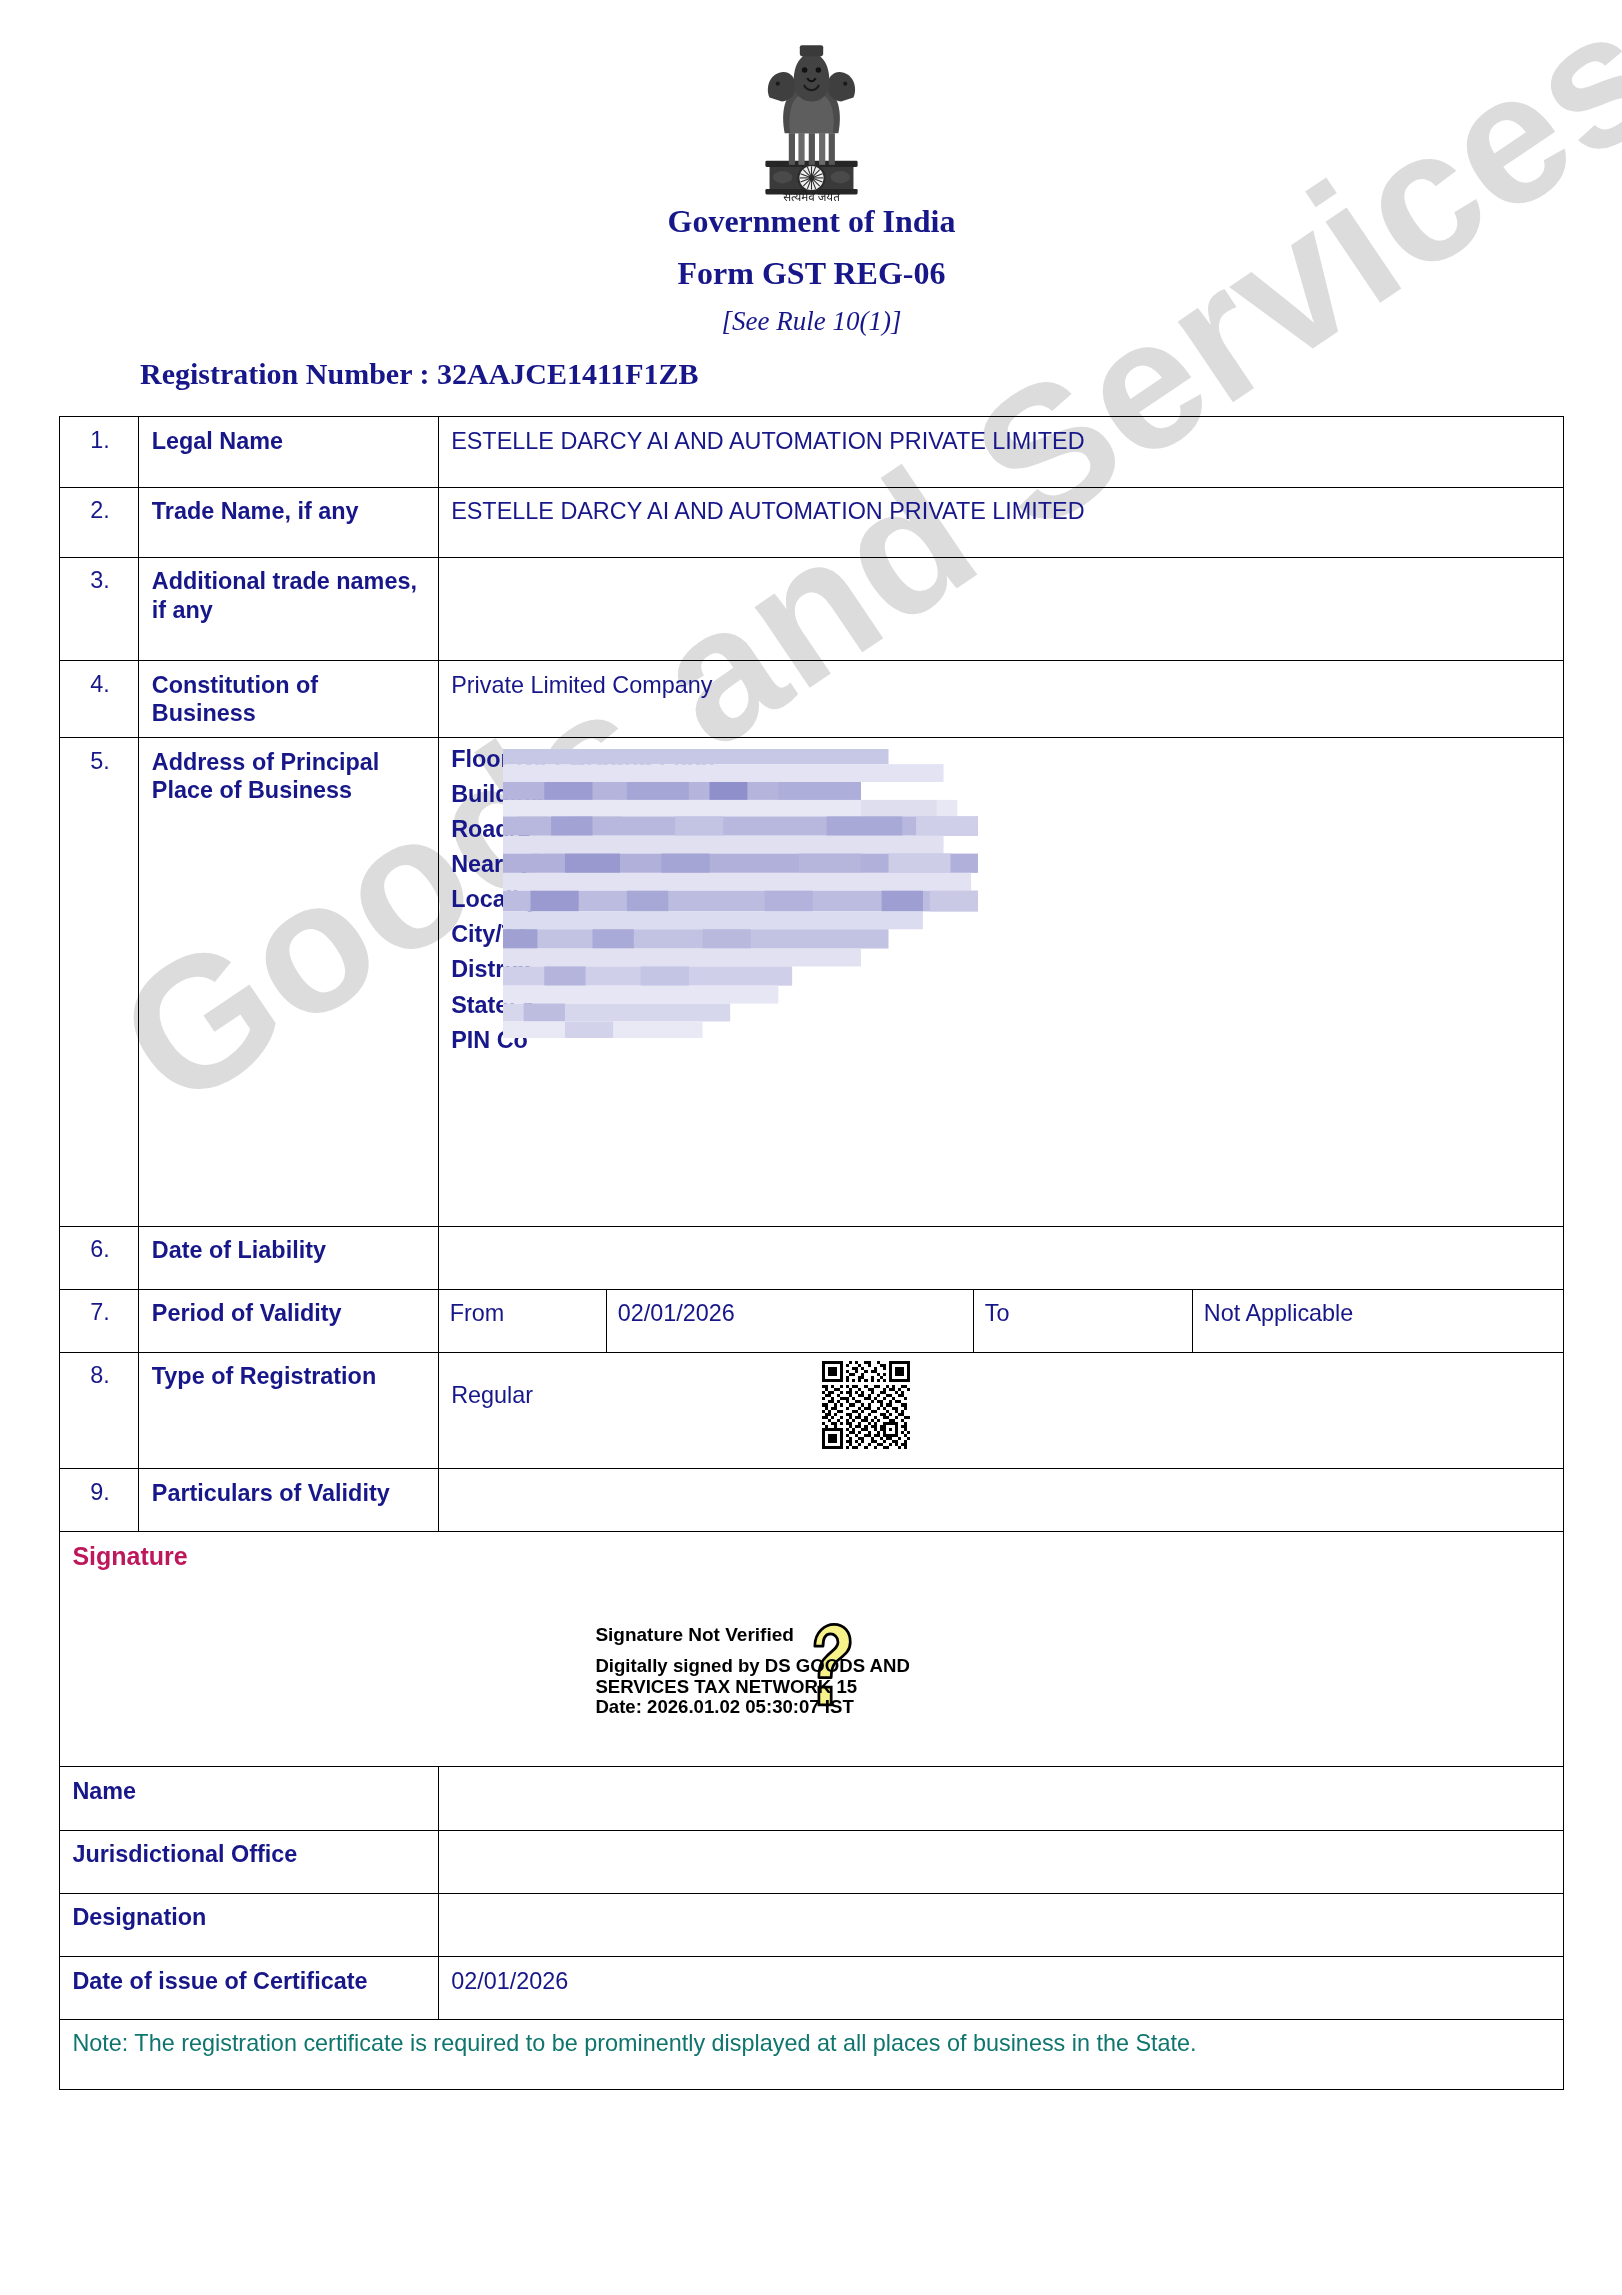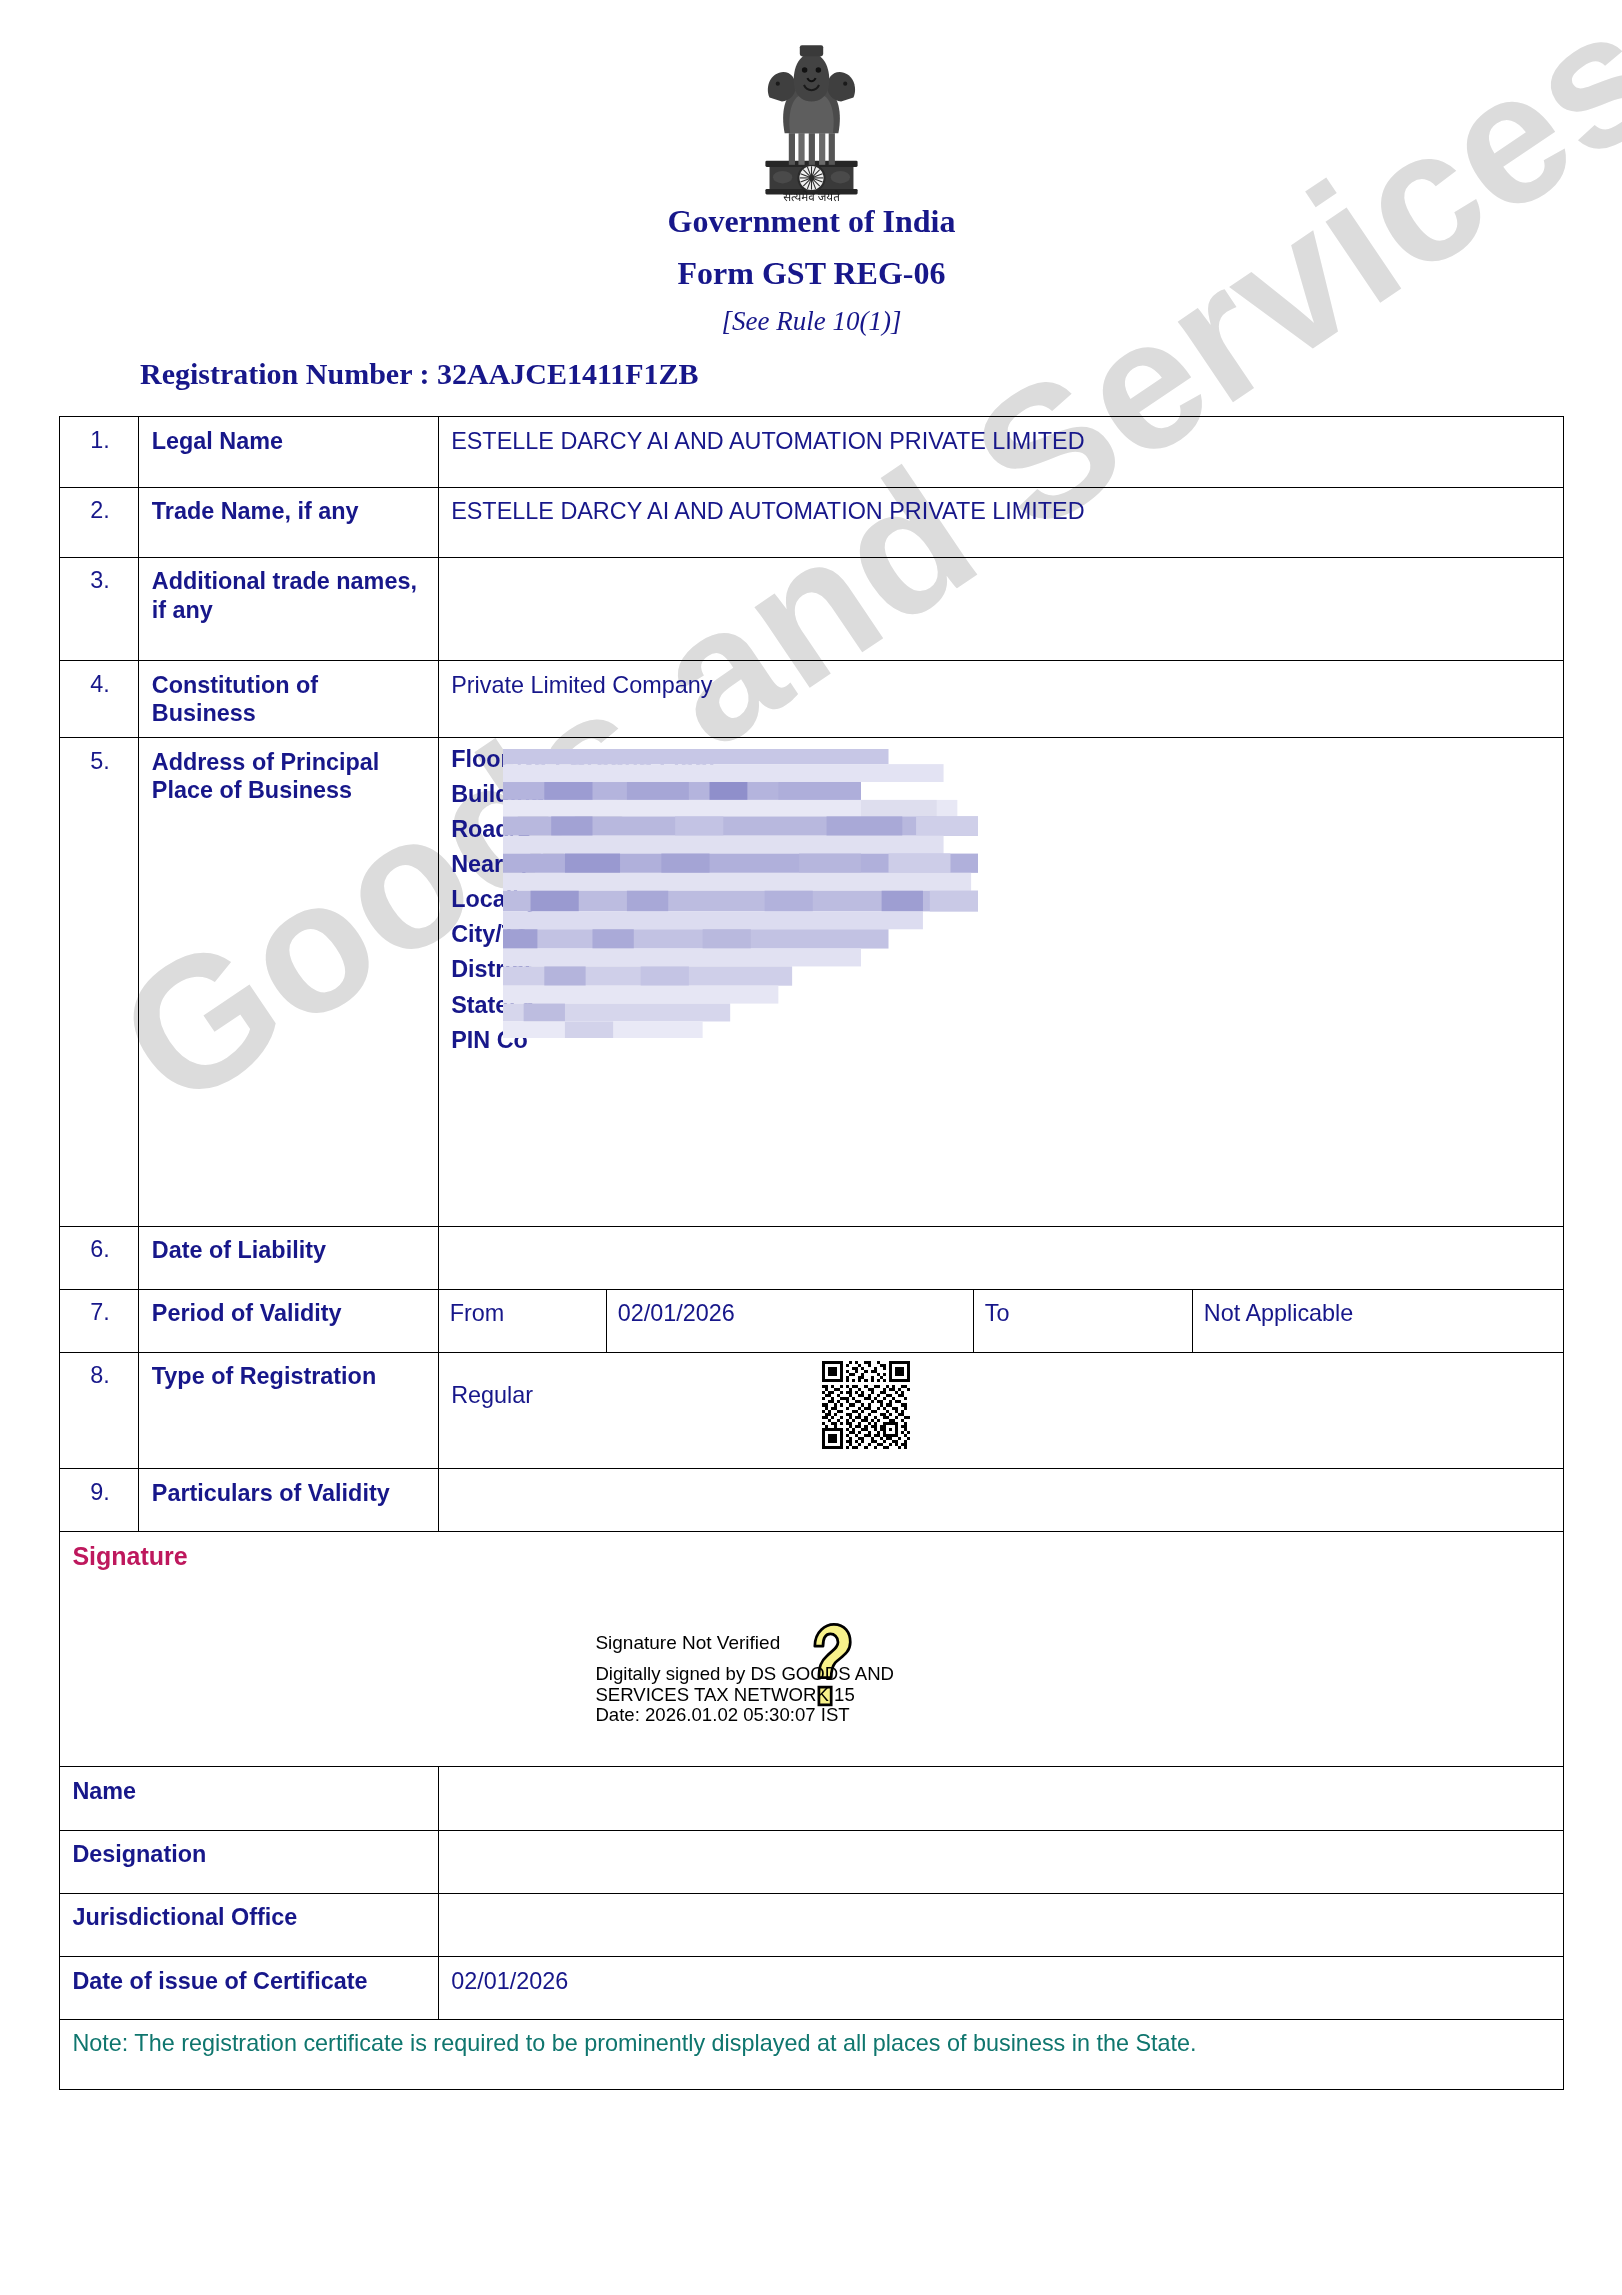--- a/index.html
+++ b/index.html
@@ -167,24 +167,25 @@
     color: #be185d;
   }
   .sig-body {
     position: relative;
     height: 148px;
     margin-top: 38px;
   }
   .sig-text-block {
     position: absolute;
     left: 523px;
-    top: 23px;
+    top: 15px;
     font-family: "Liberation Sans", sans-serif;
     color: #000000;
     z-index: 3;
+    font-weight: bold;
   }
   .sig-l1 { font-size: 19px; line-height: 1.12; }
   .sig-l2 { font-size: 18.6px; line-height: 1.1; margin-top: 11px; }
   .sig-l3 { font-size: 18.6px; line-height: 1.1; }
   .sig-l4 { font-size: 18.6px; line-height: 1.1; }
   #sig-question {
     position: absolute;
     left: 736px;
     top: 12.4px;
     width: 45px;
@@ -672,30 +673,30 @@
         <td colspan="2" class="col-label">
           <span class="lbl">Name</span>
         </td>
         <td style="height:43px">
           <span class="val"></span>
         </td>
       </tr>
 
       <tr>
         <td colspan="2" class="col-label">
-          <span class="lbl">Designation</span>
+          <span class="lbl">Jurisdictional Office</span>
         </td>
         <td style="height:43px">
           <span class="val"></span>
         </td>
       </tr>
 
       <tr>
         <td colspan="2" class="col-label">
-          <span class="lbl">Jurisdictional Office</span>
+          <span class="lbl">Designation</span>
         </td>
         <td style="height:43px">
           <span class="val"></span>
         </td>
       </tr>
 
       <tr>
         <td colspan="2" class="col-label">
           <span class="lbl">Date of issue of Certificate</span>
         </td>

